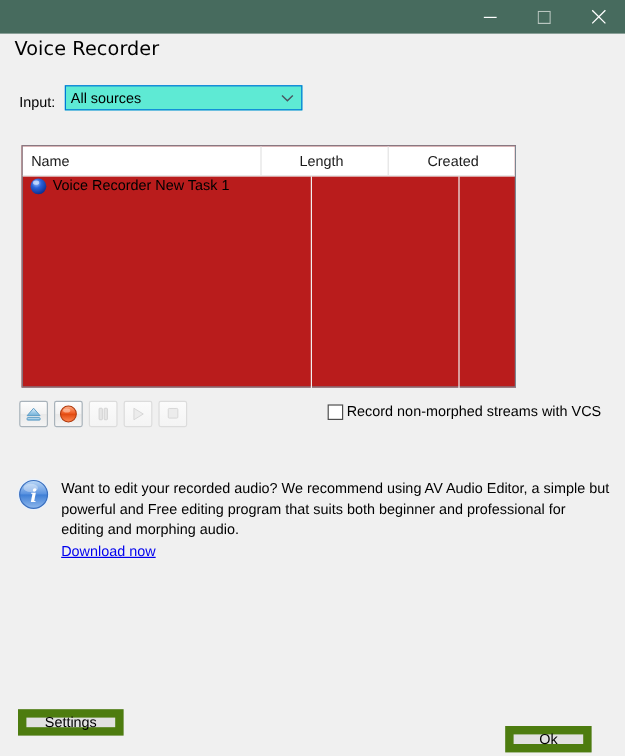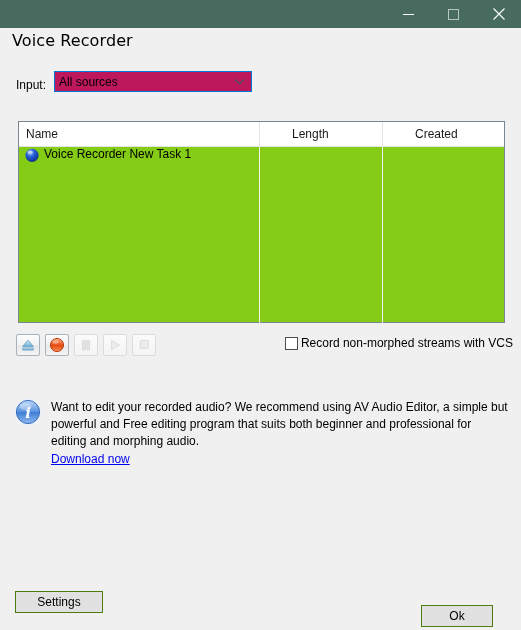--- a/index.html
+++ b/index.html
@@ -58,43 +58,43 @@
   }
   .input-label {
     font-size: 12px;
     color: #000;
     margin-right: 8px;
   }
   .combo {
     position: relative;
     width: 198px;
     height: 21px;
-    background: #be185d;
+    background: #5eead4;
     border: 1px solid #0078d7;
     box-sizing: border-box;
     display: flex;
     align-items: center;
     padding-left: 4px;
     font-size: 12px;
     color: #000;
   }
   .combo .chevron {
     position: absolute;
     right: 6px;
     top: 50%;
     transform: translateY(-50%);
     line-height: 0;
   }
 
   
   .listview {
     position: absolute;
     left: 18px; top: 121px;
-    width: 487px; height: 202px;
-    background: #84cc16;
+    width: 412px; height: 202px;
+    background: #b91c1c;
     border: 1px solid #7a8691;
     box-sizing: border-box;
   }
   .lv-header {
     display: flex;
     height: 24px;
     border-bottom: 1px solid #e3e3e3;
     background: #ffffff;
   }
   .lv-col {
@@ -152,21 +152,21 @@
   }
   .tb-btn.disabled {
     border-color: #dcdcdc;
     background: linear-gradient(180deg, #fbfbfb 0%, #f4f4f4 100%);
   }
   .tb-btn svg { display: block; }
 
   
   .cb-row {
     position: absolute;
-    right: 8px; top: 336px;
+    right: 20px; top: 336px;
     display: flex;
     align-items: flex-end;
     font-size: 12px;
     color: #000;
   }
   .cb-box {
     width: 13px; height: 13px;
     border: 1px solid #4d4d4d;
     background: #ffffff;
     box-sizing: border-box;
@@ -200,21 +200,21 @@
     text-decoration: underline;
     font-size: 12px;
     cursor: pointer;
   }
 
   
   .btn {
     position: absolute;
     height: 22px;
     background: #e1e1e1;
-    border: 1px solid #4d7c0f;
+    border: 7px solid #4d7c0f;
     box-sizing: border-box;
     display: flex;
     align-items: center;
     justify-content: center;
     font-size: 12px;
     color: #000;
     font-family: "Liberation Sans", "DejaVu Sans", sans-serif;
   }
   .btn.settings { left: 15px; top: 591px; width: 88px; }
   .btn.ok       { left: 421px; top: 591px; width: 72px; margin-top: 14px; }

